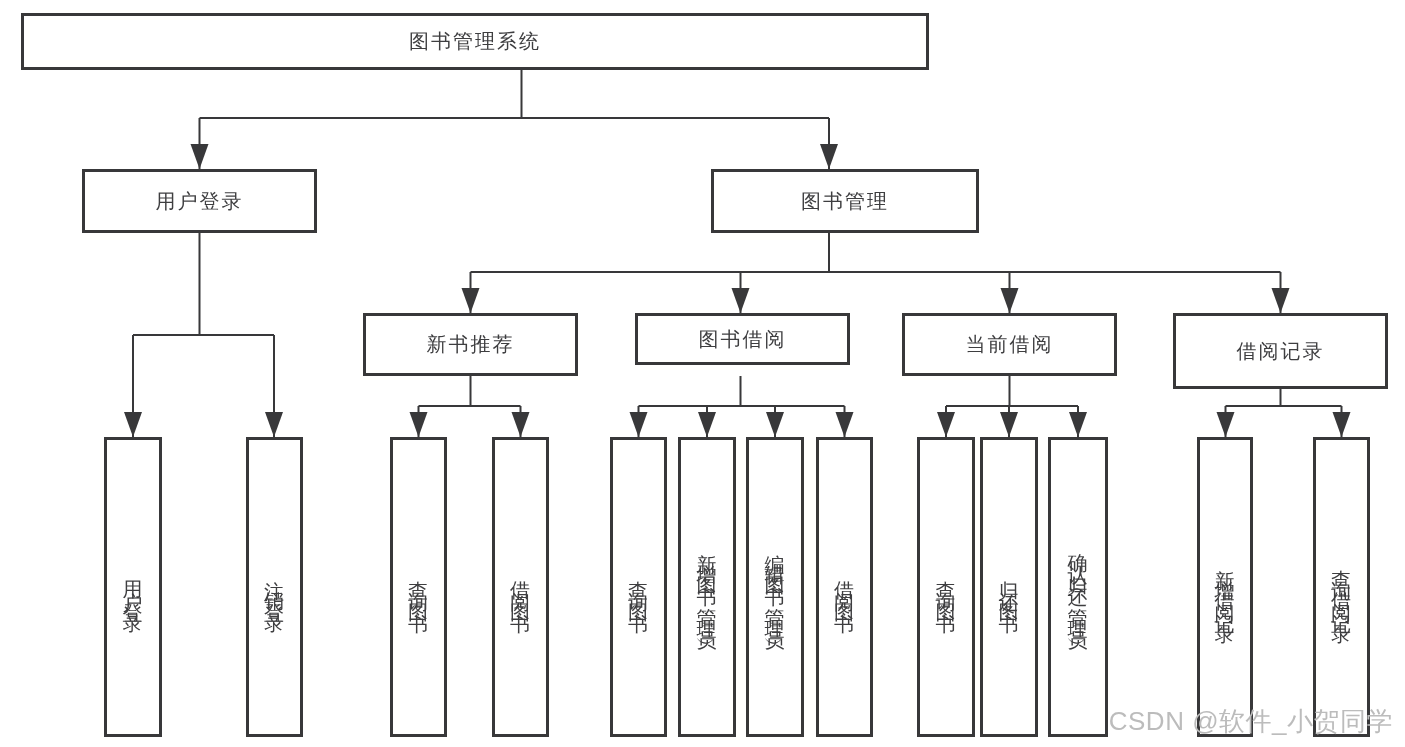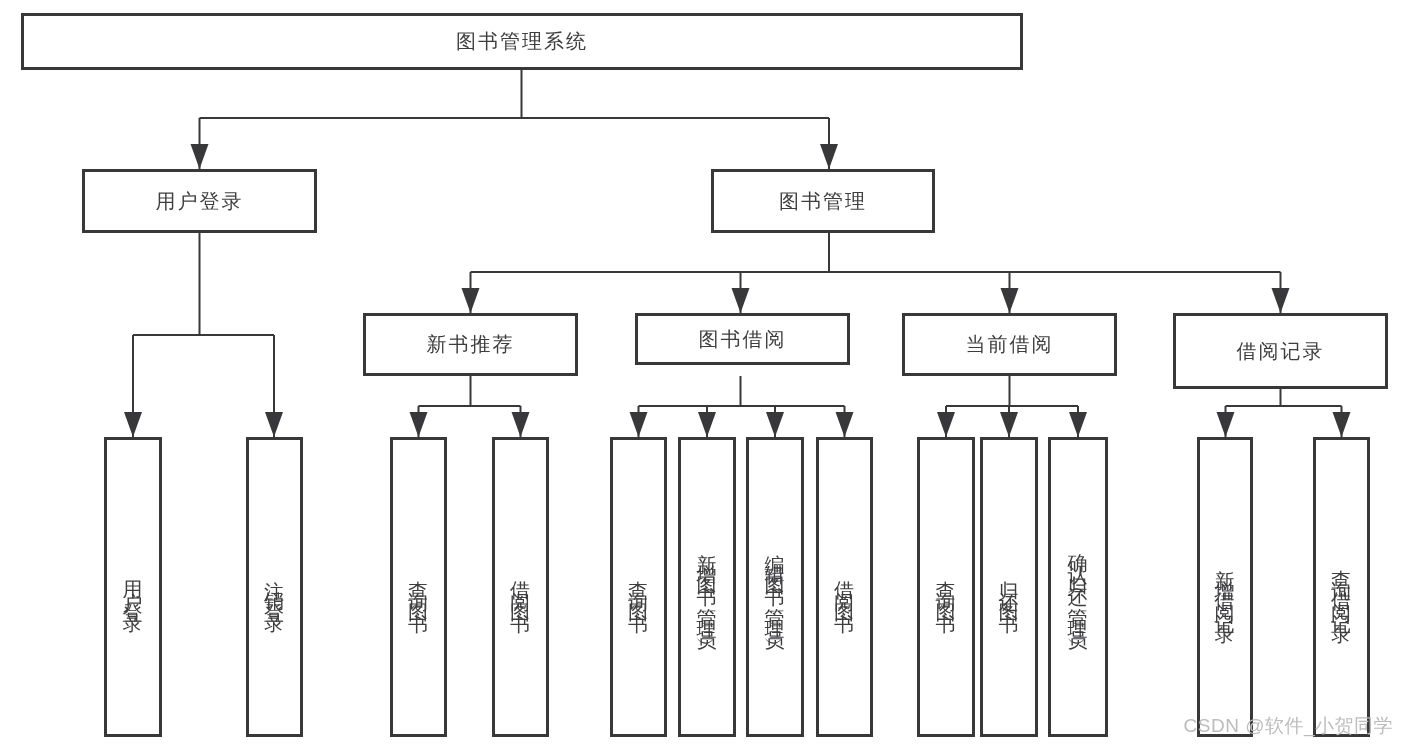--- a/index.html
+++ b/index.html
@@ -35,21 +35,21 @@
     writing-mode: vertical-rl;
     text-orientation: mixed;
     font-size: 20px;
     letter-spacing: 11px;
     line-height: 1;
   }
   .watermark {
     position: absolute;
     right: 12px;
     bottom: 8px;
-    font-size: 19px;
+    font-size: 26px;
     color: #bcbcbc;
     letter-spacing: 0.5px;
     white-space: nowrap;
   }
 </style>
 </head>
 <body>
 
 <div class="canvas">
 
@@ -79,24 +79,24 @@
       <polygon points="766,412 784,412 775,437"></polygon>
       <polygon points="835.5,412 853.5,412 844.5,437"></polygon>
       <polygon points="937,412 955,412 946,437"></polygon>
       <polygon points="1000,412 1018,412 1009,437"></polygon>
       <polygon points="1069,412 1087,412 1078,437"></polygon>
       <polygon points="1216.5,412 1234.5,412 1225.5,437"></polygon>
       <polygon points="1332.5,412 1350.5,412 1341.5,437"></polygon>
     </g>
   </svg>
 
-  <div class="node h" style="left:21px; top:13px; width:1002px; height:57px;">图书管理系统</div>
+  <div class="node h" style="left:21px; top:13px; width:908px; height:57px;">图书管理系统</div>
 
   <div class="node h" style="left:82px; top:169px; width:235px; height:64px;">用户登录</div>
-  <div class="node h" style="left:711px; top:169px; width:224px; height:64px;">图书管理</div>
+  <div class="node h" style="left:711px; top:169px; width:268px; height:64px;">图书管理</div>
 
   <div class="node h" style="left:363px; top:313px; width:215px; height:63px;">新书推荐</div>
   <div class="node h" style="left:635px; top:313px; width:215px; height:52px;">图书借阅</div>
   <div class="node h" style="left:902px; top:313px; width:215px; height:63px;font-family:Liberation Mono, monospace;">当前借阅</div>
   <div class="node h" style="left:1173px; top:313px; width:215px; height:76px;">借阅记录</div>
 
   <div class="node v" style="left:104px; top:437px; width:58px; height:300px;">用户登录</div>
   <div class="node v" style="left:246px; top:437px; width:57px; height:300px;">注销登录</div>
 
   <div class="node v" style="left:390px; top:437px; width:57px; height:300px;">查询图书</div>

